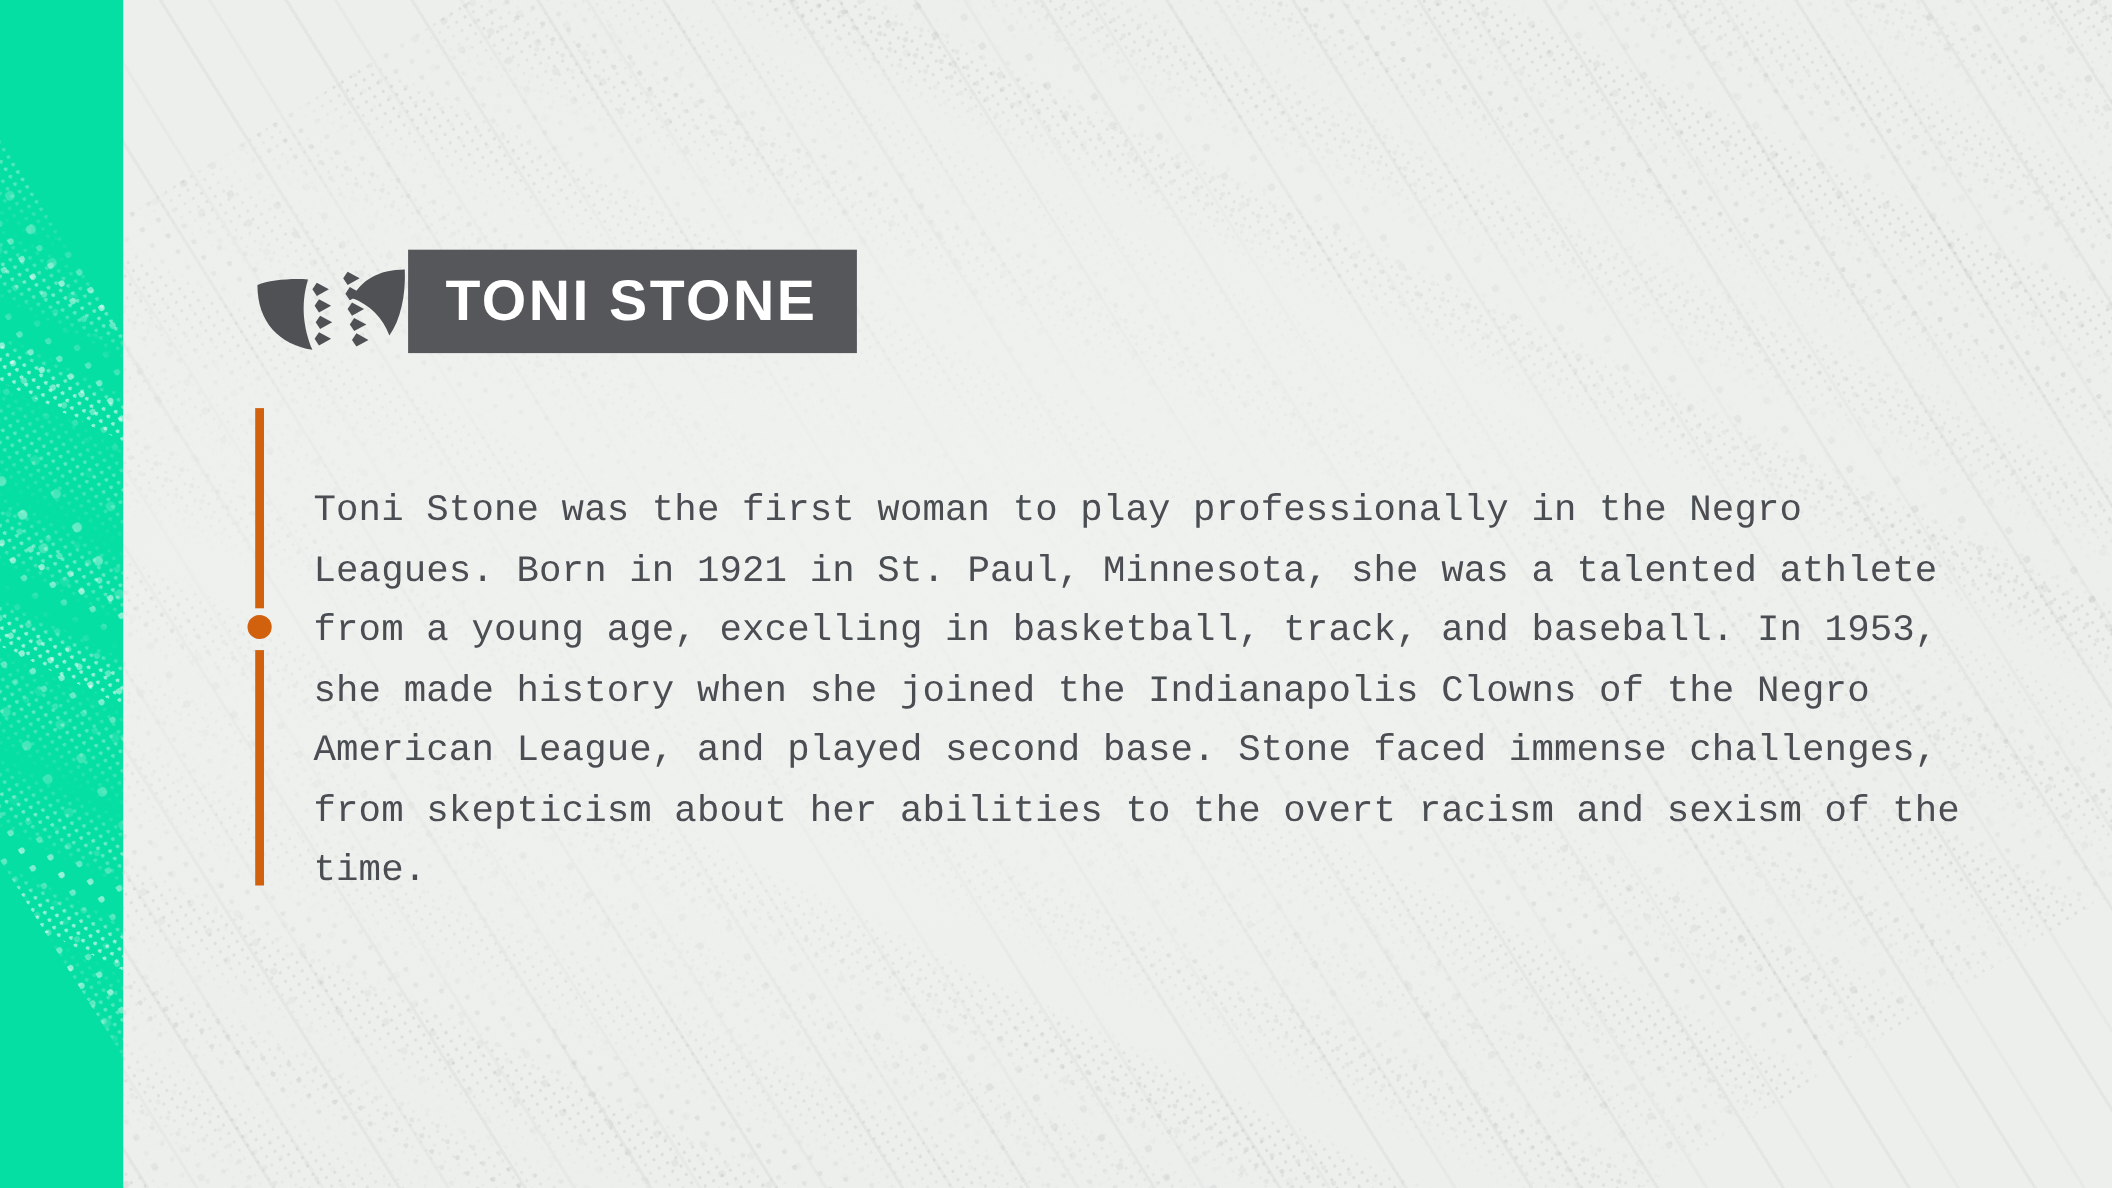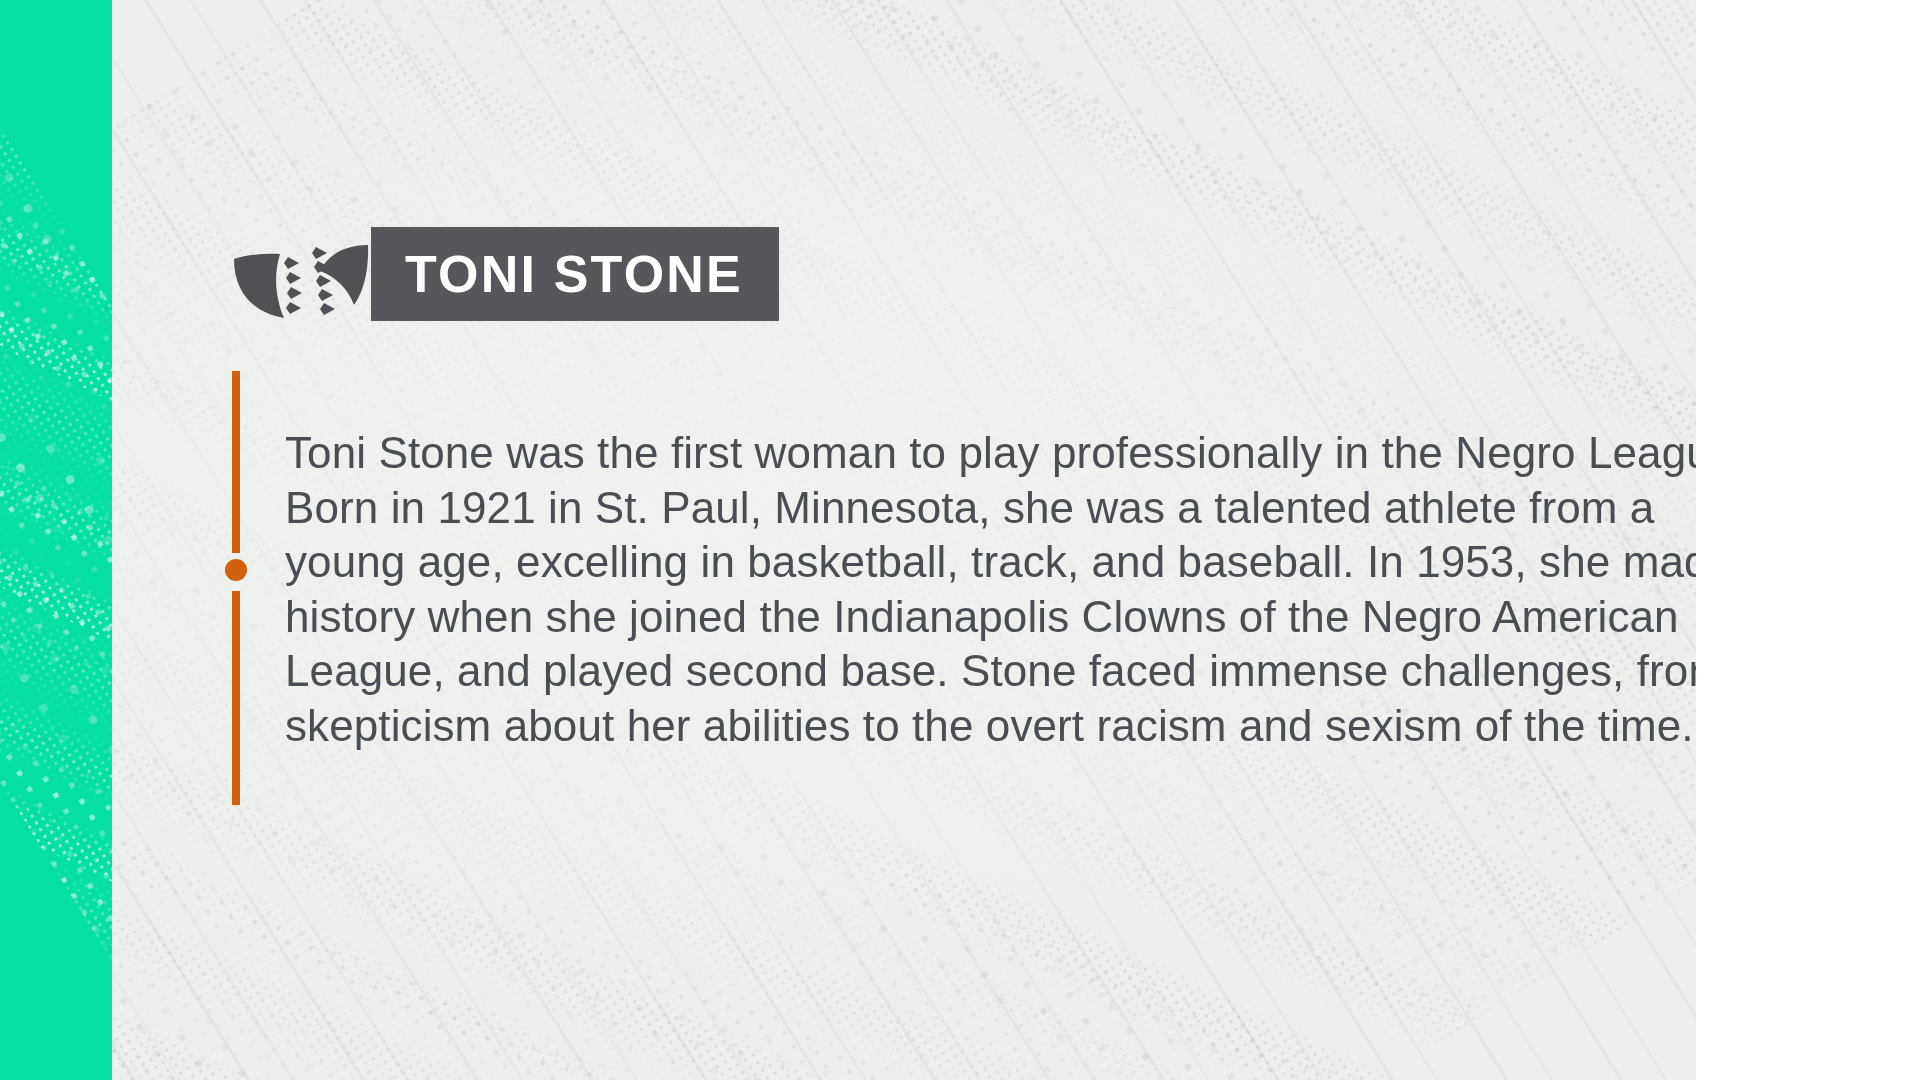--- a/index.html
+++ b/index.html
@@ -3,21 +3,21 @@
 <meta charset="utf-8">
 <title>Toni Stone</title>
 <style>
   html, body {
     margin: 0;
     padding: 0;
     background: #ffffff;
   }
   #stage {
     position: relative;
-    width: 1696px;
+    width: 1920px;
     height: 1080px;
     overflow: hidden;
     background: #c4b5fd;
     font-family: "Liberation Sans", "DejaVu Sans", sans-serif;
   }
 
   
   .bg-base {
     position: absolute;
     inset: 0;
@@ -233,28 +233,28 @@
     width: 22px;
     height: 22px;
     border-radius: 50%;
     background: #d2610e;
   }
 
   
   .body-copy {
     position: absolute;
     left: 285px;
-    top: 382px;
+    top: 404px;
     width: 1500px;
     color: #4a4e53;
-    font-size: 44px;
+    font-size: 34px;
     line-height: 54.5px;
     font-weight: 400;
     letter-spacing: 0.1px;
-    font-family: Liberation Sans, sans-serif;
+    font-family: Liberation Mono, monospace;
   }
 </style>
 </head>
 <body>
 
 <div id="stage">
 
   <div class="bg-base"></div>
   <div class="bg-streaks"></div>
   <div class="bg-dots-a"></div>

